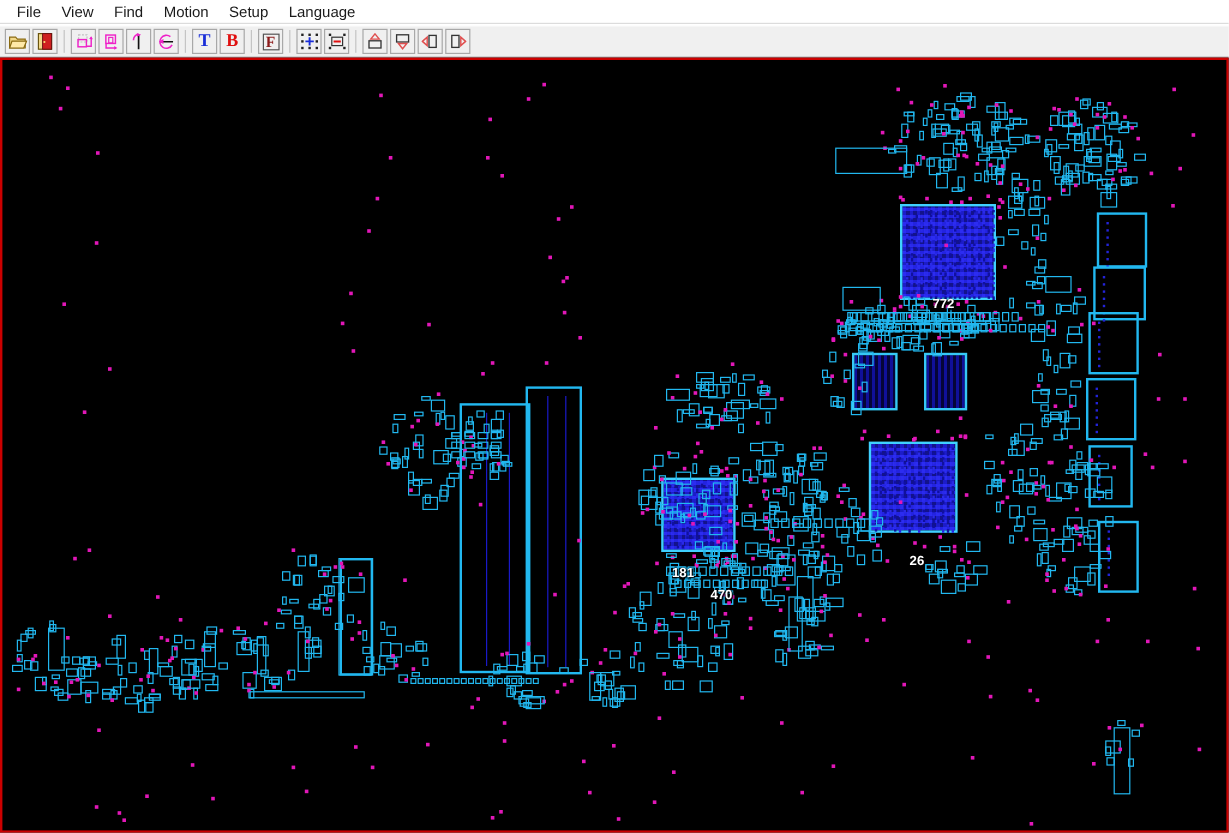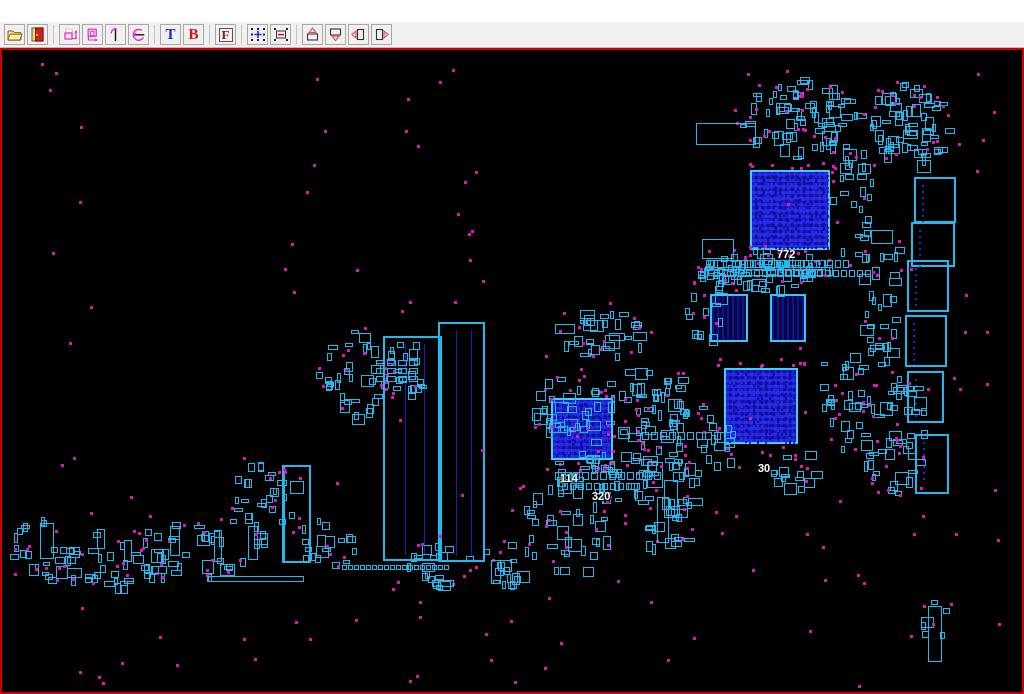--- a/index.html
+++ b/index.html
@@ -152,20 +152,28 @@
     position: absolute;
     width: 1px;
     background: #1a1ac8;
   }
 </style>
 </head>
 <body>
 
 <div id="app">
 
+  <div id="menubar">
+    <div class="menu-item">File</div>
+    <div class="menu-item">View</div>
+    <div class="menu-item">Find</div>
+    <div class="menu-item">Motion</div>
+    <div class="menu-item">Setup</div>
+    <div class="menu-item">Language</div>
+  </div>
 
   <div id="toolbar">
 
     <div class="tb-btn">
       <svg width="16" height="14" viewBox="0 0 16 14">
         <path d="M1 3 L6 3 L7.5 4.6 L14 4.6 L14 12 L1 12 Z" fill="#f2d98a" stroke="#8a6a10" stroke-width="1"></path>
         <path d="M3 6.2 L15.2 6.2 L12.8 12 L1 12 Z" fill="#ffe9a8" stroke="#8a6a10" stroke-width="1"></path>
       </svg>
     </div>
     <div class="tb-btn">
@@ -2359,18 +2367,18 @@
         <div class="via" style="left: 517px; top: 437px;"></div>
         <div class="via" style="left: 354px; top: 219px;"></div>
         <div class="via" style="left: 39px; top: 13px;"></div>
         <div class="via" style="left: 897px; top: 395px;"></div>
         <div class="via" style="left: 33px; top: 518px;"></div>
         <div class="via" style="left: 948px; top: 553px;"></div>
         <div class="via" style="left: 47px; top: 39px;"></div>
       </div>
 
     <div class="bga-label" style="left:775px;top:198px;">772</div>
-    <div class="bga-label" style="left:558px;top:422px;">114</div>
-    <div class="bga-label" style="left:590px;top:440px;">320</div>
-    <div class="bga-label" style="left:756px;top:412px;">30</div>
+    <div class="bga-label" style="left:558px;top:422px;">181</div>
+    <div class="bga-label" style="left:590px;top:440px;">470</div>
+    <div class="bga-label" style="left:756px;top:412px;">26</div>
   </div>
 
 </div>
 
 </body></html>

